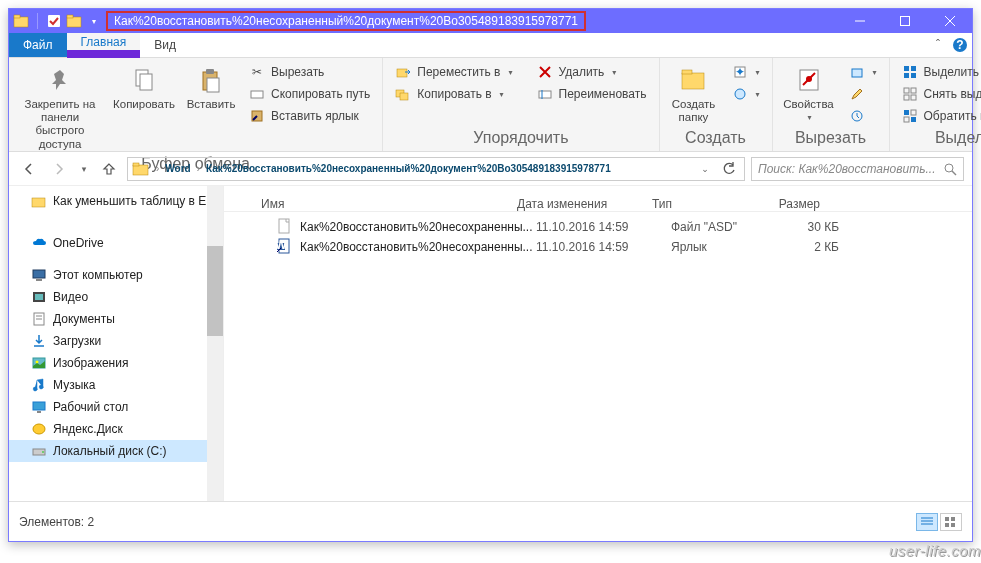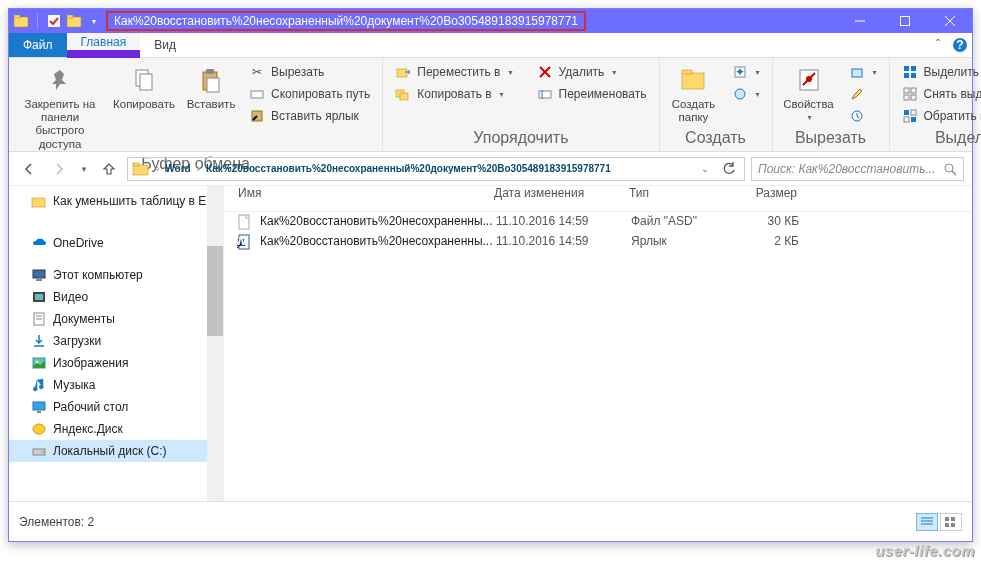--- a/index.html
+++ b/index.html
@@ -54,39 +54,39 @@
 .tree { width: 215px; border-right: 1px solid #eee; overflow-y: auto; padding: 4px 0; position: relative; }
 .tree-scrollbar { position: absolute; right: 0; top: 0; bottom: 0; width: 16px; background: #f0f0f0; }
 .tree-thumb { position: absolute; right: 0; top: 60px; width: 16px; height: 90px; background: #c2c2c2; }
 .tree-item { display: flex; align-items: center; gap: 6px; padding: 3px 6px 3px 22px; font-size: 12.5px; color: #222; white-space: nowrap; overflow: hidden; cursor: default; }
 .tree-item.l2 { }
 .tree-item.sel { background: #cde8ff; }
 .tree-item .ic { width: 16px; height: 16px; display: flex; align-items: center; justify-content: center; flex-shrink: 0; }
 .tree-gap { height: 10px; }
 
 .list { flex: 1; display: flex; flex-direction: column; }
-.list-header { height: 26px; display: flex; align-items: flex-start; border-bottom: 1px solid #eee; color: #555; font-size: 12px; }
+.list-header { height: 26px; display: flex; align-items: flex-end; border-bottom: 1px solid #eee; color: #555; font-size: 12px; padding-left: 23px; }
 .col-name { width: 270px; padding-left: 14px; }
 .col-date { width: 135px; }
 .col-type { width: 100px; }
 .col-size { width: 80px; text-align: right; padding-right: 12px; }
 .list-rows { flex: 1; padding-top: 2px; }
-.row { height: 20px; display: flex; align-items: flex-start; font-size: 12.5px; color: #222; }
+.row { height: 20px; display: flex; align-items: flex-end; font-size: 12.5px; color: #222; margin-left: 40px; }
 .row .ic { width: 16px; height: 16px; margin-left: 12px; margin-right: 8px; }
 .row .rname { width: 236px; white-space: nowrap; overflow: hidden; text-overflow: ellipsis; }
 .row .rdate { width: 135px; color: #555; }
 .row .rtype { width: 100px; color: #555; }
 .row .rsize { width: 80px; text-align: right; padding-right: 12px; color: #555; }
 
 .statusbar { height: 40px; border-top: 1px solid #e0e0e0; display: flex; align-items: center; padding: 0 10px; font-size: 12px; color: #444; }
 .statusbar .spacer { flex: 1; }
 .view-btn { width: 22px; height: 18px; border: 1px solid #ccc; margin-left: 2px; display: flex; align-items: center; justify-content: center; }
 .view-btn.active { background: #cde8ff; border-color: #7ab7e8; }
 
-.watermark { position: absolute; right: 6px; bottom: 4px; font-size: 15px; font-weight: bold; font-style: italic; color: #ccc; text-shadow: 1px 1px 0 #999; letter-spacing: 0.5px; pointer-events: none; }
+.watermark { position: absolute; right: 0; bottom: 4px; font-size: 15px; font-weight: normal; font-style: italic; color: #ccc; text-shadow: 1px 1px 0 #999; letter-spacing: 0.5px; pointer-events: none; }
 
 
 svg { display: block; }
 </style>
 </head>
 <body>
 
 <div class="window">
 
   <div class="titlebar">

